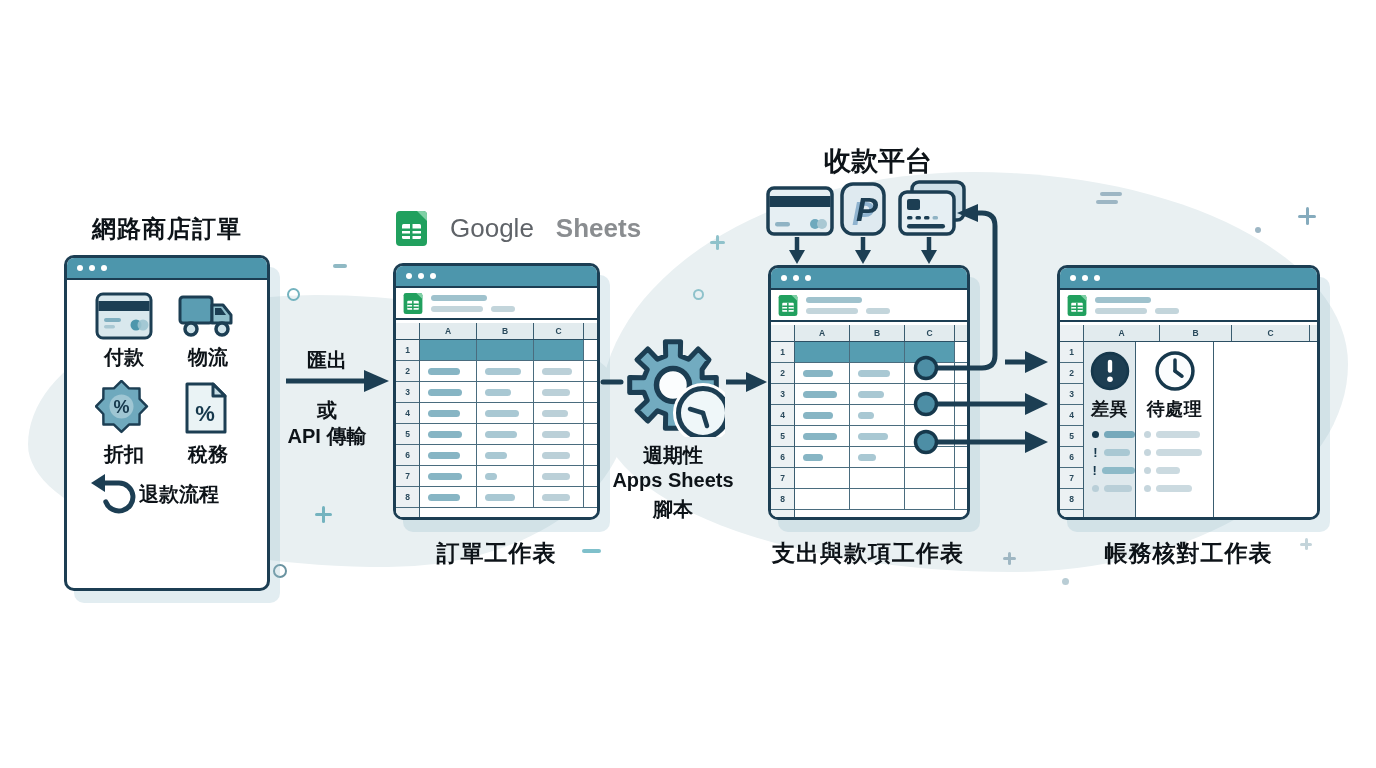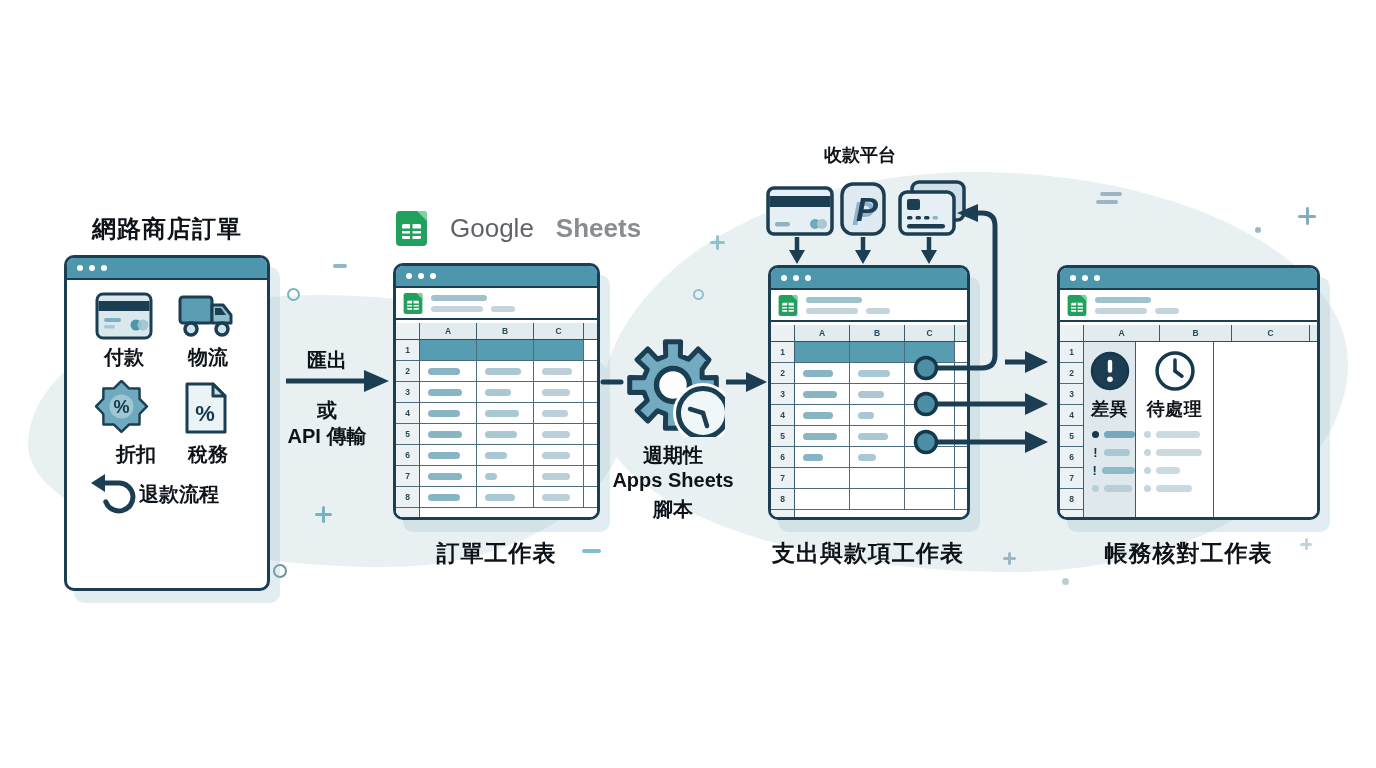--- a/index.html
+++ b/index.html
@@ -117,21 +117,21 @@
       <polygon points="53,27 45.5,34.7 45.4,45.4 34.7,45.5 27,53 19.3,45.5 8.6,45.4 8.5,34.7 1,27 8.5,19.3 8.6,8.6 19.3,8.5 27,1 34.7,8.5 45.4,8.6 45.5,19.3" fill="#6fa9bd" stroke="#1c3e53" stroke-width="2.5" stroke-linejoin="round" transform="translate(0,0) scale(0.98)"></polygon>
       <circle cx="26.5" cy="26.5" r="12" fill="#9fc6d3"></circle>
       <text x="26.5" y="33" text-anchor="middle" font-size="18" font-weight="bold" fill="#16384c" font-family="Liberation Sans, sans-serif">%</text>
     </svg>
 
     <svg class="icon-abs" style="left:116px;top:100px" width="46" height="56" viewBox="0 0 46 56">
       <path d="M4 4 h26 l12 12 v36 h-38 z" fill="#eaf3f5" stroke="#1c3e53" stroke-width="3" stroke-linejoin="round"></path>
       <path d="M30 4 v12 h12 z" fill="#c6dde4" stroke="#1c3e53" stroke-width="3" stroke-linejoin="round"></path>
       <text x="22" y="41" text-anchor="middle" font-size="22" font-weight="bold" fill="#16384c" font-family="Liberation Sans, sans-serif">%</text>
     </svg>
-    <div class="iconlabel" style="left:32px;top:161px;width:74px">折扣</div>
+    <div class="iconlabel" style="left:20px;top:161px;width:74px">折扣</div>
     <div class="iconlabel" style="left:104px;top:161px;width:74px">稅務</div>
 
     <svg class="icon-abs" style="left:24px;top:192px" width="50" height="46" viewBox="0 0 50 46">
       <path d="M12 11 H28 A14 14 0 1 1 14.8 29.8" fill="none" stroke="#1c3e53" stroke-width="5" stroke-linecap="round"></path>
       <polygon points="14,2 0,11 14,20" fill="#1c3e53"></polygon>
     </svg>
     <div class="iconlabel" style="left:72px;top:201px;width:130px;text-align:left">退款流程</div>
   </div>
 </div>
 
@@ -294,21 +294,21 @@
   <circle cx="0" cy="0" r="16.5" fill="#fbfdfe" stroke="#1c3e53" stroke-width="5.5"></circle>
   <circle cx="30" cy="28" r="30" fill="#ffffff"></circle>
   <circle cx="30" cy="28" r="24.5" fill="#eff7f9" stroke="#1c3e53" stroke-width="5"></circle>
   <line x1="30" y1="28" x2="17" y2="24" stroke="#1c3e53" stroke-width="4.5" stroke-linecap="round"></line>
   <line x1="30" y1="28" x2="34" y2="41" stroke="#1c3e53" stroke-width="4.5" stroke-linecap="round"></line>
 </svg>
 <div class="flowlabel" style="left:603px;top:442px;width:140px">週期性</div>
 <div class="flowlabel" style="left:603px;top:469px;width:140px">Apps Sheets</div>
 <div class="flowlabel" style="left:603px;top:496px;width:140px">腳本</div>
 
-<div class="flowlabel" style="left:775px;top:143px;width:170px;font-size:18px">收款平台</div>
+<div class="flowlabel" style="left:793px;top:143px;width:170px;font-size:27px">收款平台</div>
 <svg class="icon-abs" style="left:766px;top:186px" width="68" height="52" viewBox="0 0 68 52">
   <rect x="2" y="2" width="64" height="46" rx="6" fill="#e6eff3" stroke="#1c3e53" stroke-width="3.5"></rect>
   <rect x="3.5" y="10" width="61" height="11" fill="#1c3e53"></rect>
   <rect x="9" y="36" width="15" height="4.5" rx="2.25" fill="#8fb3c4"></rect>
   <circle cx="49" cy="38" r="5" fill="#6fa9bd"></circle>
   <circle cx="56" cy="38" r="5" fill="#a9c8d3"></circle>
 </svg>
 <svg class="icon-abs" style="left:840px;top:182px" width="46" height="54" viewBox="0 0 46 54">
   <rect x="2" y="2" width="42" height="50" rx="11" fill="#dfeaf0" stroke="#1c3e53" stroke-width="3.5"></rect>
   <text x="12" y="43" font-size="33" font-weight="bold" font-style="italic" fill="#8fb3cf" font-family="Liberation Sans, sans-serif">P</text>

